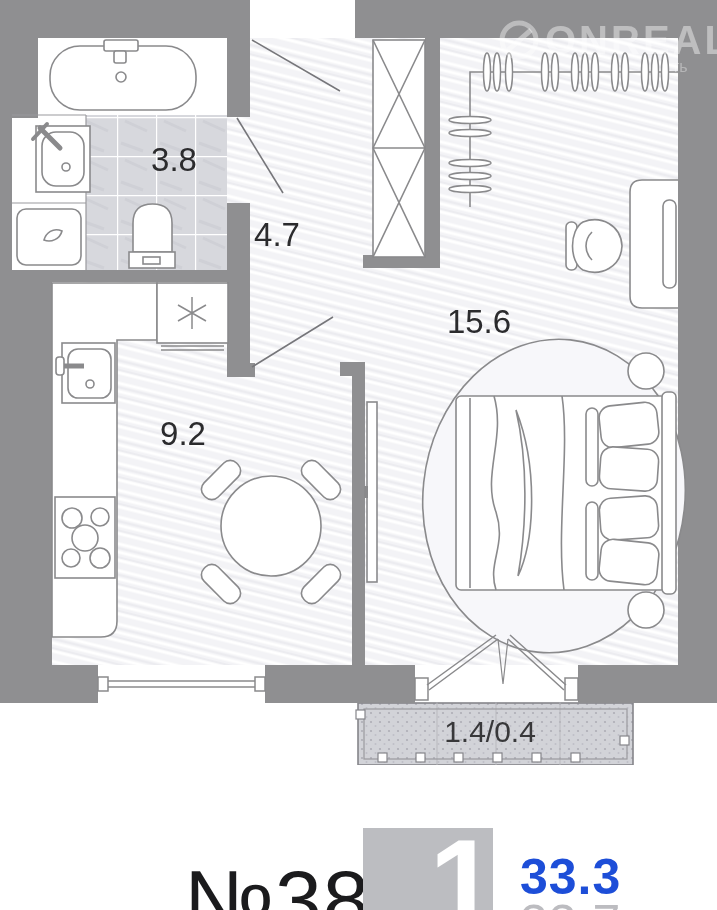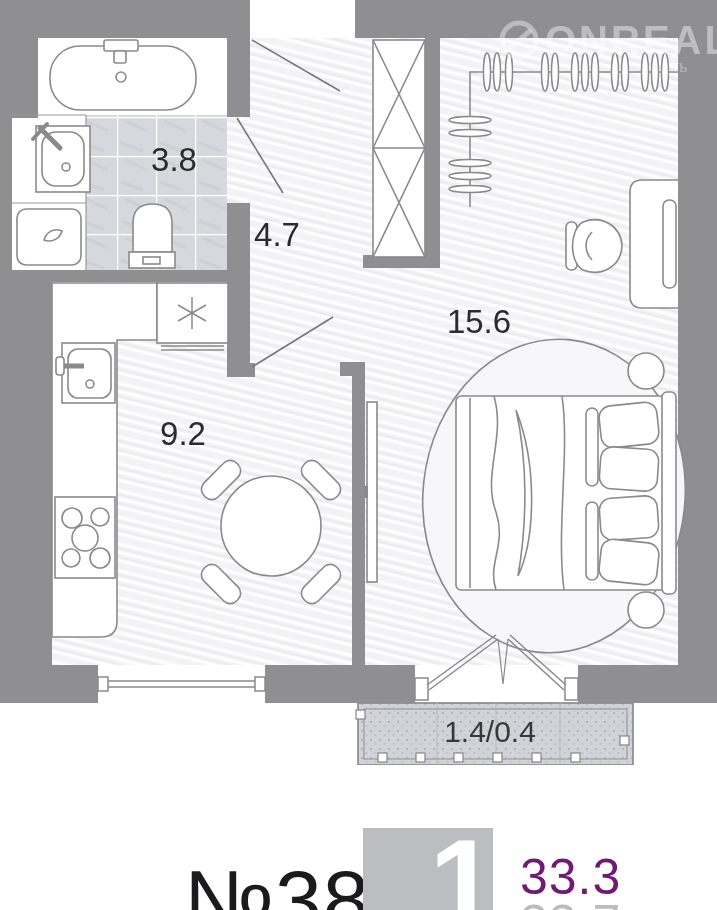--- a/index.html
+++ b/index.html
@@ -7,21 +7,21 @@
         font-family:"Liberation Sans",sans-serif;}
   .plan-svg{position:absolute;left:0;top:0;}
   svg text{font-family:"Liberation Sans",sans-serif;}
   .unit-number{position:absolute;left:184px;top:858px;font-size:84px;line-height:1;
         color:#1b1b1d;font-weight:400;letter-spacing:1px;white-space:nowrap;}
   .room-badge{position:absolute;left:363px;top:828px;width:130px;height:110px;
         background:#bcbdc1;overflow:visible;}
   .room-badge .digit{position:absolute;right:-4px;top:-6px;font-size:122px;line-height:1;
         font-weight:700;color:#ffffff;}
   .area-total{position:absolute;left:520px;top:850px;font-size:50px;line-height:1.1;
-        color:#701a75;letter-spacing:1px;}
+        color:#1d4ed8;letter-spacing:1px;font-weight:bold;}
   .area-secondary{position:absolute;left:520px;top:896px;font-size:50px;line-height:1.1;
         color:#bcbcc0;letter-spacing:1px;}
 </style>
 </head>
 <body>
 
 <div class="page">
 
 <svg class="plan-svg" width="717" height="765" viewBox="0 0 717 765">
   <defs>

